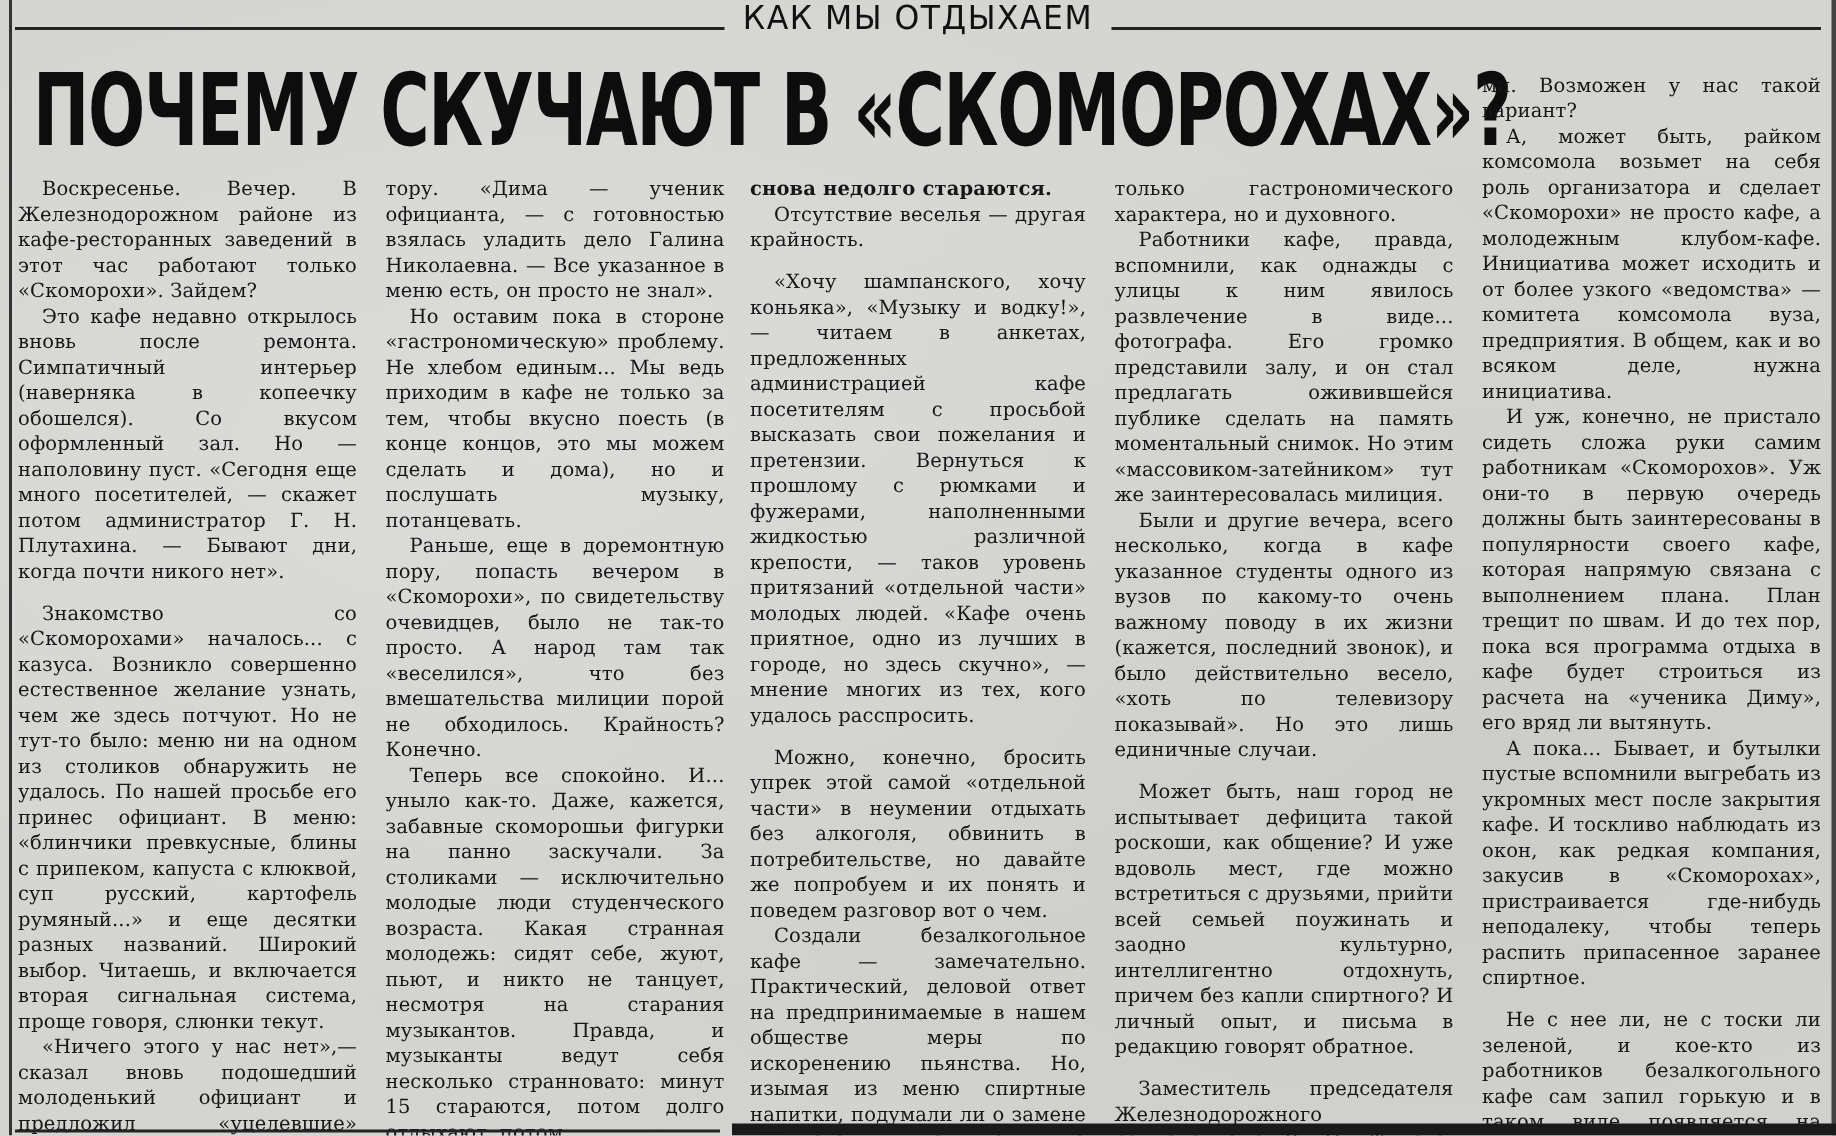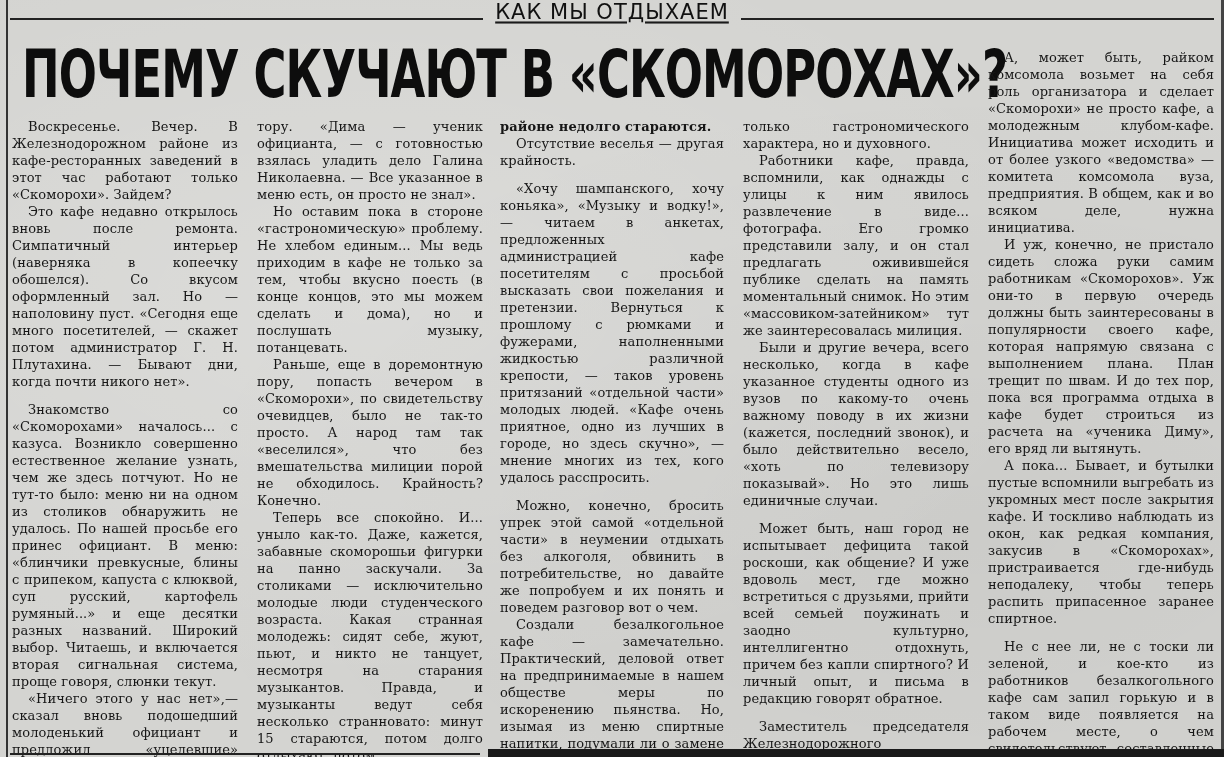--- a/index.html
+++ b/index.html
@@ -16,21 +16,21 @@
         radial-gradient(ellipse at 30% 40%, rgba(255,255,255,0.18), rgba(0,0,0,0) 60%),
         radial-gradient(ellipse at 80% 70%, rgba(0,0,0,0.04), rgba(0,0,0,0) 60%),
         #d4d4d1;
     }
     .left-rule {
       position: absolute; left: 6px; top: 0; bottom: 0; width: 2px; background: #333;
     }
     
     .rubric {
       position: absolute; top: 0; left: 10px; right: 10px; height: 30px;
-      display: flex; align-items: center; justify-content: center; text-decoration: underline;
+      display: flex; align-items: center; justify-content: center;
     }
     .rubric .line {
       flex: 1; height: 2px; background: #222; margin-top: 8px;
     }
     .rubric .label {
       font-family: "DejaVu Sans", sans-serif;
       font-size: 21px; letter-spacing: 1px; font-weight: 400;
       padding: 0 12px; margin-top: -6px; color: #111;
       transform: scaleY(1.05);
     }
@@ -95,36 +95,37 @@
   </div>
 
   <div class="col c2">
     <p class="noindent">тору. «Дима — ученик официанта, — с готовностью взялась уладить дело Галина Николаевна. — Все указанное в меню есть, он просто не знал».</p>
     <p>Но оставим пока в стороне «гастрономическую» проблему. Не хлебом единым... Мы ведь приходим в кафе не только за тем, чтобы вкусно поесть (в конце концов, это мы можем сделать и дома), но и послушать музыку, потанцевать.</p>
     <p>Раньше, еще в доремонтную пору, попасть вечером в «Скоморохи», по свидетельству очевидцев, было не так-то просто. А народ там так «веселился», что без вмешательства милиции порой не обходилось. Крайность? Конечно.</p>
     <p>Теперь все спокойно. И... уныло как-то. Даже, кажется, забавные скоморошьи фигурки на панно заскучали. За столиками — исключительно молодые люди студенческого возраста. Какая странная молодежь: сидят себе, жуют, пьют, и никто не танцует, несмотря на старания музыкантов. Правда, и музыканты ведут себя несколько странновато: минут 15 стараются, потом долго отдыхают, потом</p>
   </div>
 
   <div class="col c3">
-    <p class="noindent bold">районе недолго стараются.</p>
+    <p class="noindent bold">снова недолго стараются.</p>
     <p>Отсутствие веселья — другая крайность.</p>
     <p class="gap">«Хочу шампанского, хочу коньяка», «Музыку и водку!», — читаем в анкетах, предложенных администрацией кафе посетителям с просьбой высказать свои пожелания и претензии. Вернуться к прошлому с рюмками и фужерами, наполненными жидкостью различной крепости, — таков уровень притязаний «отдельной части» молодых людей. «Кафе очень приятное, одно из лучших в городе, но здесь скучно», — мнение многих из тех, кого удалось расспросить.</p>
     <p class="gap">Можно, конечно, бросить упрек этой самой «отдельной части» в неумении отдыхать без алкоголя, обвинить в потребительстве, но давайте же попробуем и их понять и поведем разговор вот о чем.</p>
     <p>Создали безалкогольное кафе — замечательно. Практический, деловой ответ на предпринимаемые в нашем обществе меры по искоренению пьянства. Но, изымая из меню спиртные напитки, подумали ли о замене «пьяного» допинга, о наполненности такой формы досуга, как отдых в кафе, содержанием, пищей не</p>
   </div>
 
   <div class="col c4">
     <p class="noindent">только гастрономического характера, но и духовного.</p>
     <p>Работники кафе, правда, вспомнили, как однажды с улицы к ним явилось развлечение в виде... фотографа. Его громко представили залу, и он стал предлагать оживившейся публике сделать на память моментальный снимок. Но этим «массовиком-затейником» тут же заинтересовалась милиция.</p>
     <p>Были и другие вечера, всего несколько, когда в кафе указанное студенты одного из вузов по какому-то очень важному поводу в их жизни (кажется, последний звонок), и было действительно весело, «хоть по телевизору показывай». Но это лишь единичные случаи.</p>
     <p class="gap">Может быть, наш город не испытывает дефицита такой роскоши, как общение? И уже вдоволь мест, где можно встретиться с друзьями, прийти всей семьей поужинать и заодно культурно, интеллигентно отдохнуть, причем без капли спиртного? И личный опыт, и письма в редакцию говорят обратное.</p>
     <p class="gap">Заместитель председателя Железнодорожного райисполкома В. Н. Жукова, когда мы с ней заговорили о «Скоморохах», вспомнила о своей недавней поездке в Ригу. Тамошние кафе привлекают посетителей разными культурно-развлекательными программа-</p>
   </div>
 
   <div class="col c5">
+    <p class="noindent">ми. Возможен у нас такой вариант?</p>
     <p>А, может быть, райком комсомола возьмет на себя роль организатора и сделает «Скоморохи» не просто кафе, а молодежным клубом-кафе. Инициатива может исходить и от более узкого «ведомства» — комитета комсомола вуза, предприятия. В общем, как и во всяком деле, нужна инициатива.</p>
     <p>И уж, конечно, не пристало сидеть сложа руки самим работникам «Скоморохов». Уж они-то в первую очередь должны быть заинтересованы в популярности своего кафе, которая напрямую связана с выполнением плана. План трещит по швам. И до тех пор, пока вся программа отдыха в кафе будет строиться из расчета на «ученика Диму», его вряд ли вытянуть.</p>
     <p>А пока... Бывает, и бутылки пустые вспомнили выгребать из укромных мест после закрытия кафе. И тоскливо наблюдать из окон, как редкая компания, закусив в «Скоморохах», пристраивается где-нибудь неподалеку, чтобы теперь распить припасенное заранее спиртное.</p>
     <p class="gap">Не с нее ли, не с тоски ли зеленой, и кое-кто из работников безалкогольного кафе сам запил горькую и в таком виде появляется на рабочем месте, о чем свидетельствуют составленные на них административные протоколы.</p>
 
   </div>
 
   <div class="bottom-rule-thin"></div>
   <div class="bottom-rule-thick"></div>
 </div>

